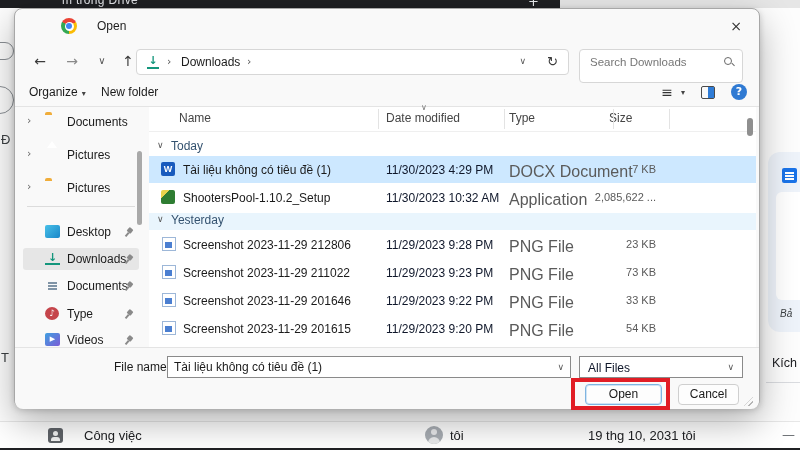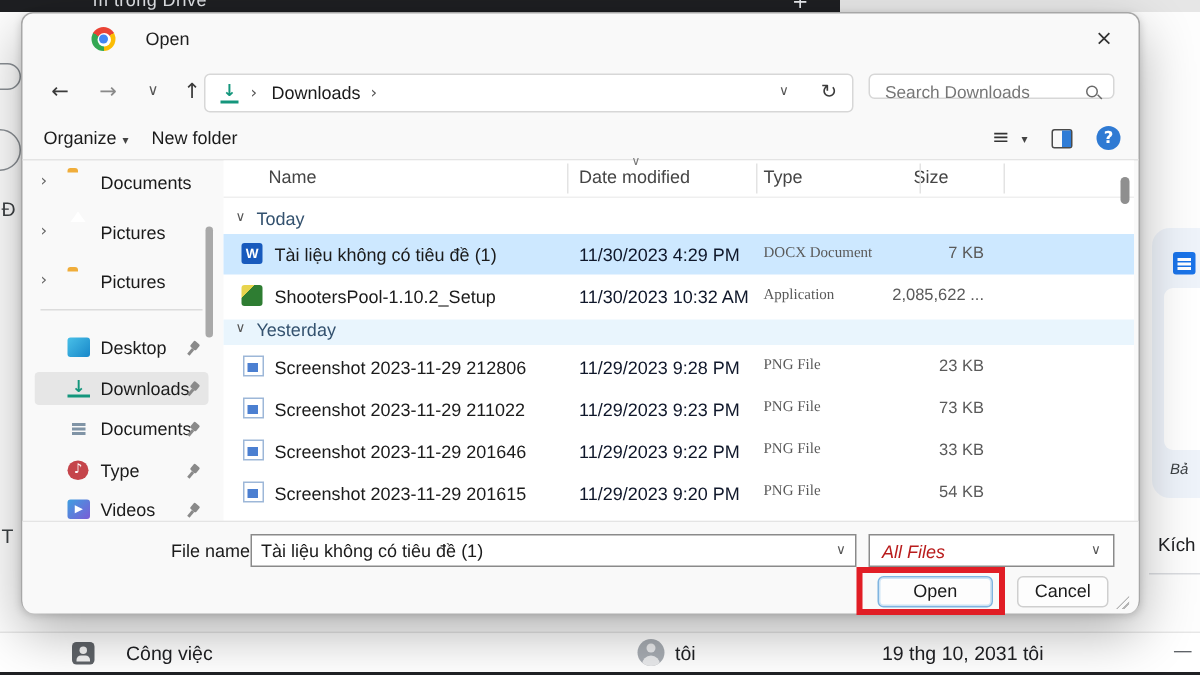--- a/index.html
+++ b/index.html
@@ -55,21 +55,21 @@
   .addr-row { position:absolute; left:0; top:36px; width:100%; height:34px; }
   .nav-btn { position:absolute; top:3px; width:26px; height:26px; text-align:center; line-height:26px; font-size:14px; color:#3b3b3b; border-radius:4px; }
   .nav-back { left:12px; } .nav-fwd { left:44px; color:#8a8a8a; } .nav-dd { left:74px; font-size:10px; color:#555; } .nav-up { left:100px; }
   .crumb-box { position:absolute; left:121px; top:4px; width:433px; height:26px; background:#fff; border:1px solid #d7d7d7; border-radius:4px; }
   .dl-mini { position:absolute; left:10px; top:5px; width:12px; height:14px; color:#14967c; font-size:11px; font-weight:bold; text-align:center; border-bottom:2px solid #14967c; line-height:12px; }
   .crumb-sep1 { position:absolute; left:30px; top:5px; font-size:11px; color:#555; }
   .crumb-path { position:absolute; left:44px; top:5px; font-size:12px; color:#1b1b1b; }
   .crumb-sep2 { position:absolute; left:110px; top:5px; font-size:11px; color:#555; }
   .crumb-dd { position:absolute; right:42px; top:6px; font-size:9px; color:#555; }
   .crumb-refresh { position:absolute; right:10px; top:4px; font-size:13px; color:#3b3b3b; }
-  .search-box { position:absolute; left:564px; top:4px; width:164px; height:17px; background:#fff; border:1px solid #d7d7d7; border-radius:4px; }
+  .search-box { position:absolute; left:564px; top:4px; width:164px; height:34px; background:#fff; border:1px solid #d7d7d7; border-radius:4px; }
   .search-box input { position:absolute; left:10px; top:1px; width:120px; height:22px; border:none; outline:none; font-size:11.5px; color:#333; background:transparent; font-family:"Liberation Sans",sans-serif; }
   .search-box input::placeholder { color:#767676; }
   .mag { position:absolute; right:10px; top:7px; width:8px; height:8px; border:1.4px solid #6a6a6a; border-radius:50%; }
   .mag::after { content:""; position:absolute; left:6px; top:6px; width:4px; height:1.4px; background:#6a6a6a; transform:rotate(45deg); }
 
   .tool-row { position:absolute; left:0; top:70px; width:100%; height:28px; border-bottom:1px solid #e4e4e4; }
   .organize { position:absolute; left:14px; top:6px; font-size:12px; color:#1b1b1b; }
   .organize .caret { font-size:8px; color:#444; margin-left:4px; }
   .newfolder { position:absolute; left:86px; top:6px; font-size:12px; color:#1b1b1b; }
   .view-menu { position:absolute; right:86px; top:5px; font-size:14px; color:#333; }
@@ -117,32 +117,32 @@
   .hdr-border { position:absolute; left:0; top:24px; width:607px; height:1px; background:#efefef; }
   .group-hdr { position:absolute; left:0; width:607px; height:20px; }
   .group-chev { position:absolute; left:8px; top:3px; font-size:9px; color:#555; }
   .group-label { position:absolute; left:22px; top:2px; font-size:12px; color:#34526f; }
   .g-band { background:#e9f5fd; }
   .frow { position:absolute; left:0; width:607px; height:27px; }
   .frow.sel { background:#cde8ff; }
   .f-ico { position:absolute; left:12px; top:6px; width:14px; height:14px; }
   .f-name { position:absolute; left:34px; top:7px; font-size:12px; color:#1b1b1b; white-space:nowrap; }
   .f-date { position:absolute; left:237px; top:7px; font-size:12px; color:#0f172a; }
-  .f-type { position:absolute; left:360px; top:7px; font-size:10px; color:#5a5a5a;font-family:Liberation Serif, serif; }
+  .f-type { position:absolute; left:360px; top:7px; font-size:16px; color:#5a5a5a; }
   .f-size { position:absolute; left:427px; top:7px; width:80px; text-align:right; font-size:11px; color:#5a5a5a; }
   .list-scroll { position:absolute; left:598px; top:11px; width:6px; height:18px; background:#8f8f8f; border-radius:3px; }
 
   
   .footer { position:absolute; left:0; top:338px; width:100%; height:62px; border-top:1px solid #e4e4e4; background:#f9f9f9; border-radius:0 0 8px 8px; }
   .fn-label { position:absolute; left:99px; top:12px; font-size:12px; color:#1b1b1b; }
   .fn-box { position:absolute; left:152px; top:8px; width:404px; height:22px; background:#fff; border:1px solid #8a8a8a; }
   .fn-box input { position:absolute; left:6px; top:1px; width:370px; height:18px; border:none; outline:none; font-size:12px; color:#1b1b1b; background:transparent; font-family:"Liberation Sans",sans-serif; }
   .fn-dd { position:absolute; right:6px; top:5px; font-size:9px; color:#555; }
   .ft-box { position:absolute; left:564px; top:8px; width:164px; height:22px; background:#fff; border:1px solid #8a8a8a; }
-  .ft-val { position:absolute; left:8px; top:4px; font-size:12px; color:#b91c1c;font-style:italic; }
+  .ft-val { position:absolute; left:8px; top:4px; font-size:12px; color:#0f172a; }
   .ft-dd { position:absolute; right:8px; top:5px; font-size:9px; color:#555; }
   .red-rect { position:absolute; left:556px; top:30px; width:99px; height:32px; border:4px solid #e11d25; }
   .btn { position:absolute; top:36px; height:21px; background:#fdfdfd; border:1px solid #cfcfcf; border-radius:4px; font-size:12px; color:#1b1b1b; text-align:center; line-height:19px; }
   .btn-open { left:570px; width:77px; border:1px solid #7fb4e0; box-shadow:inset 0 0 0 1px #cfe4f5; }
   .btn-cancel { left:663px; width:61px; }
   .grip { position:absolute; right:6px; bottom:3px; width:9px; height:9px;
           background:repeating-linear-gradient(135deg, transparent 0 2px, #b5b5b5 2px 3.5px); clip-path:polygon(100% 0, 100% 100%, 0 100%); }
 </style>
 </head>
 <body>

